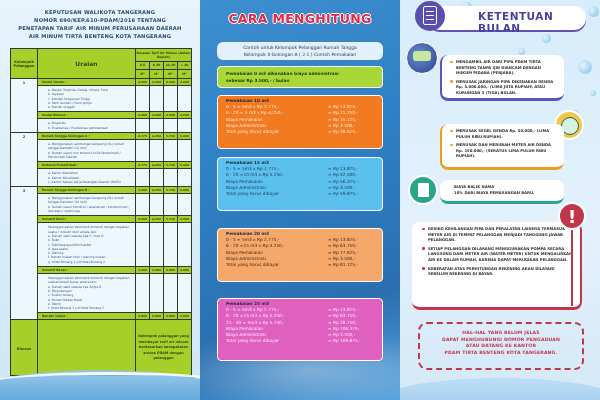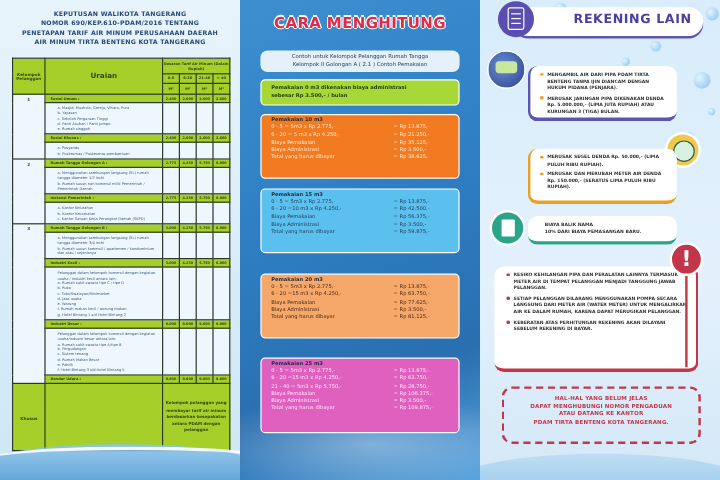--- a/index.html
+++ b/index.html
@@ -402,21 +402,21 @@
   <div class="bubble" style="left:62px;top:2px;width:10px;height:10px;"></div>
   <div class="bubble" style="left:98px;top:20px;width:12px;height:12px;"></div>
   <div class="bubble" style="left:142px;top:34px;width:9px;height:9px;"></div>
   <div class="bubble" style="left:178px;top:60px;width:14px;height:14px;"></div>
   <div class="bubble" style="left:118px;top:48px;width:7px;height:7px;"></div>
   <div class="bubble" style="left:188px;top:6px;width:11px;height:11px;"></div>
   <div class="bubble" style="left:170px;top:110px;width:8px;height:8px;"></div>
   <div class="bubble" style="left:190px;top:90px;width:6px;height:6px;"></div>
 
   <div class="ket-header">
-    <span class="ket-title">REKENING LAIN</span>
+    <span class="ket-title">KETENTUAN BULAN</span>
   </div>
   <div class="clip-icon circ">
     <div class="board">
         <i style="top:4px"></i>
         <i style="top:8px"></i>
         <i style="top:12px"></i>
       </div>
   </div>
 
   <div class="circ c-photo"></div>

